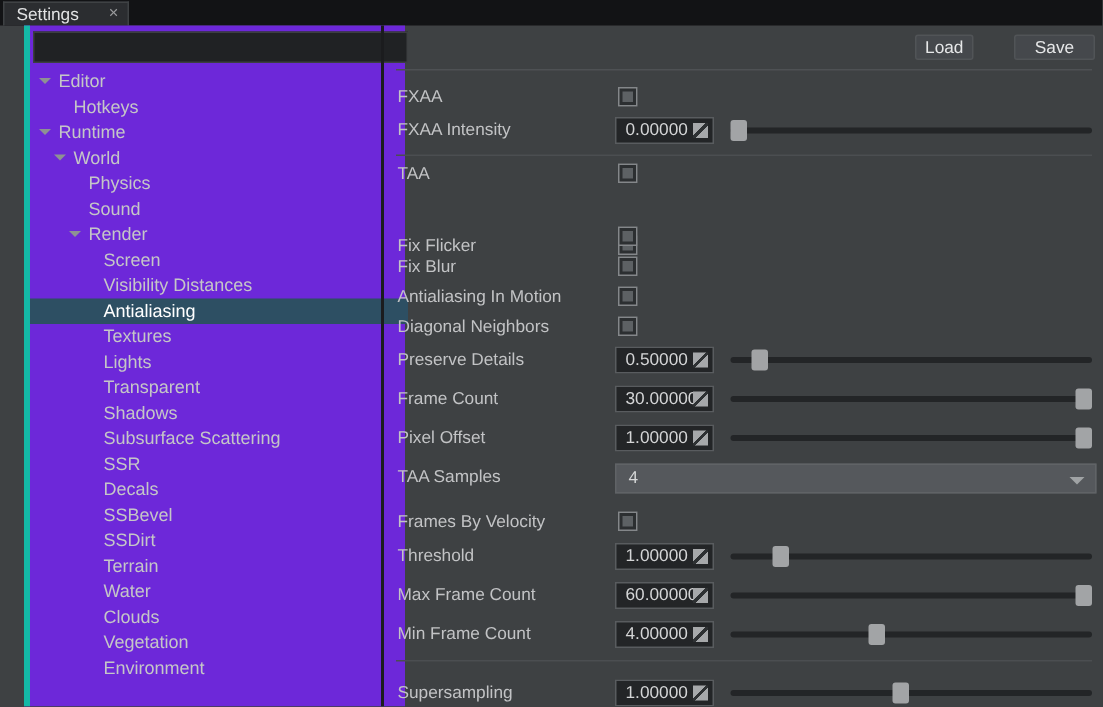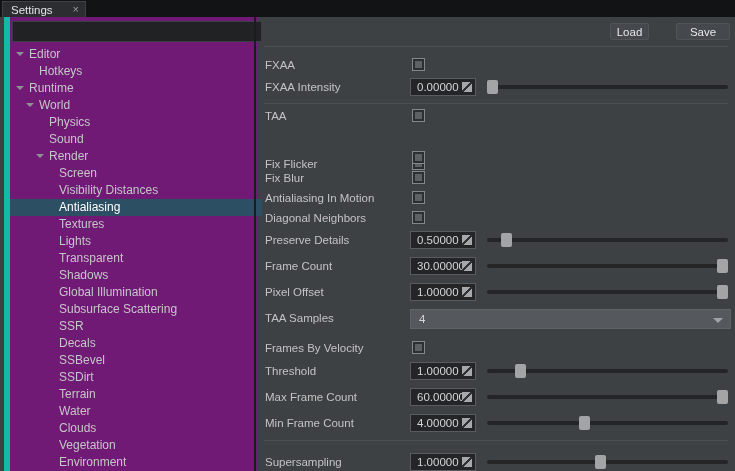--- a/index.html
+++ b/index.html
@@ -22,22 +22,22 @@
     display:flex; align-items:center; padding:0 6px 0 8px;
     color:#e2e3e4; font-size:11.5px;
   }
   .tab .tab-title { flex:1; }
   .tab .x {
     color:#9b9c9e; font-size:11px; line-height:11px; cursor:default;
     padding-left:4px;
   }
   
   #sidebar {
-    position:absolute; left:4px; top:17px; width:254px; height:454px;
-    background:#701a75; border-left:6px solid #14b8a6;
+    position:absolute; left:16px; top:17px; width:254px; height:454px;
+    background:#6d28d9; border-left:4px solid #14b8a6;
   }
   #search {
     position:absolute; left:2px; top:4px; width:250px; height:21px;
     background:#202224; border:1px solid #3c3f41; outline:none;
     color:#d6d7d8; font-family:"Liberation Sans", sans-serif; font-size:12px;
     padding:0 6px;
   }
   #tree { position:absolute; left:0; top:29px; width:252px; }
   .trow {
     height:17px; line-height:17px; white-space:nowrap; color:#c5c6c7;
@@ -133,21 +133,20 @@
       <div class="trow" style="padding-left: 39px;"><span>Physics</span></div>
       <div class="trow" style="padding-left: 39px;"><span>Sound</span></div>
       <div class="trow" style="padding-left: 26px;"><span class="tri"></span><span>Render</span></div>
       <div class="trow" style="padding-left: 49px;"><span>Screen</span></div>
       <div class="trow" style="padding-left: 49px;"><span>Visibility Distances</span></div>
       <div class="trow sel" style="padding-left: 49px;"><span>Antialiasing</span></div>
       <div class="trow" style="padding-left: 49px;"><span>Textures</span></div>
       <div class="trow" style="padding-left: 49px;"><span>Lights</span></div>
       <div class="trow" style="padding-left: 49px;"><span>Transparent</span></div>
       <div class="trow" style="padding-left: 49px;"><span>Shadows</span></div>
-      <div class="trow" style="padding-left: 49px;"><span>Global Illumination</span></div>
       <div class="trow" style="padding-left: 49px;"><span>Subsurface Scattering</span></div>
       <div class="trow" style="padding-left: 49px;"><span>SSR</span></div>
       <div class="trow" style="padding-left: 49px;"><span>Decals</span></div>
       <div class="trow" style="padding-left: 49px;"><span>SSBevel</span></div>
       <div class="trow" style="padding-left: 49px;"><span>SSDirt</span></div>
       <div class="trow" style="padding-left: 49px;"><span>Terrain</span></div>
       <div class="trow" style="padding-left: 49px;"><span>Water</span></div>
       <div class="trow" style="padding-left: 49px;"><span>Clouds</span></div>
       <div class="trow" style="padding-left: 49px;"><span>Vegetation</span></div>
       <div class="trow" style="padding-left: 49px;"><span>Environment</span></div>

